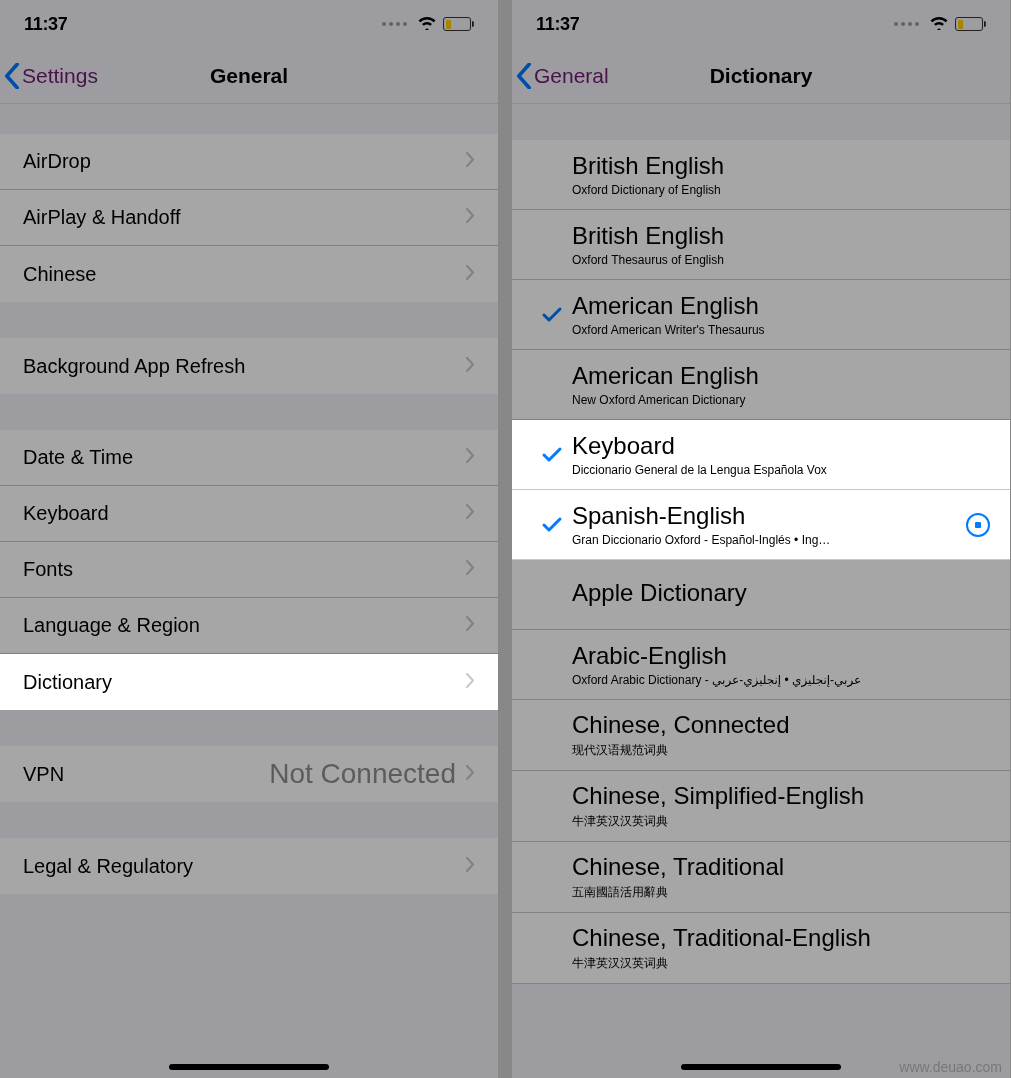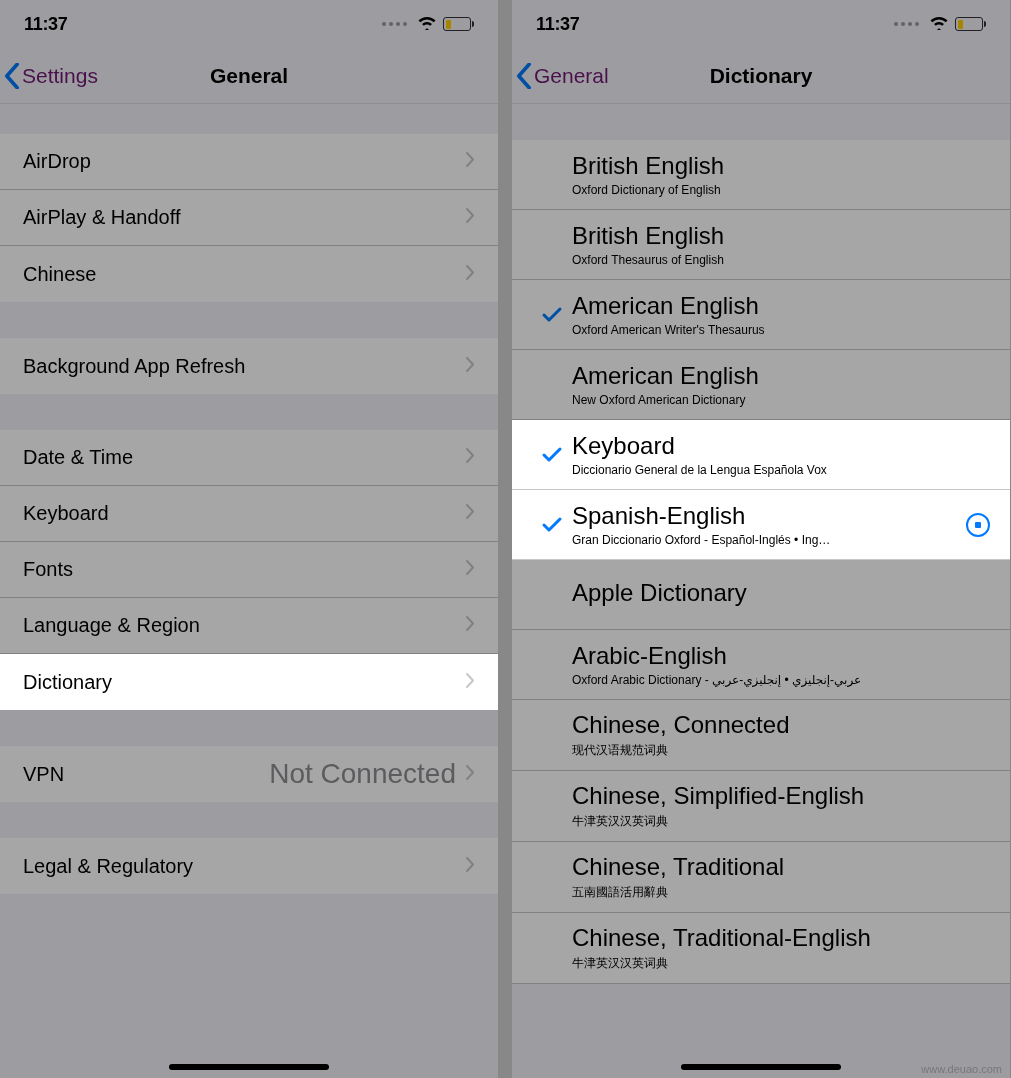--- a/index.html
+++ b/index.html
@@ -31,21 +31,21 @@
   .row.dict { padding: 11px 20px; min-height: 70px; }
   .row.dict .indicator { width: 40px; display: flex; align-items: center; justify-content: center; flex-shrink: 0; }
   .row.dict .textcol { flex: 1; min-width: 0; }
   .row.dict .dtitle { font-size: 24px; color: #000; margin-bottom: 3px; }
   .row.dict .dsub { font-size: 12px; color: #000000; white-space: nowrap; overflow: hidden; text-overflow: ellipsis; }
   .row.dict .trail { display: flex; align-items: center; margin-left: 8px; }
   .check-icon { width: 24px; height: 24px; }
   .spinner { width: 24px; height: 24px; border: 2px solid #007aff; border-radius: 50%; display: flex; align-items: center; justify-content: center; }
   .spinner-dot { width: 6px; height: 6px; background: #007aff; border-radius: 1px; }
   .home-indicator { position: absolute; bottom: 8px; left: 50%; transform: translateX(-50%); width: 160px; height: 6px; background: #000; border-radius: 4px; z-index: 70; }
-  .watermark { position: absolute; bottom: 3px; right: 8px; font-size: 11px; color: rgba(0,0,0,0.25); z-index: 80; }
+  .watermark { position: absolute; bottom: 3px; right: 8px; font-size: 14px; color: rgba(0,0,0,0.25); z-index: 80; }
   .scrollable { height: calc(100% - 104px); overflow: hidden; position: relative; }
 </style>
 </head>
 <body>
 
 <div class="phone">
   <div class="dim-overlay"></div>
 
   <div class="statusbar">
     <span class="time">11:37</span>

